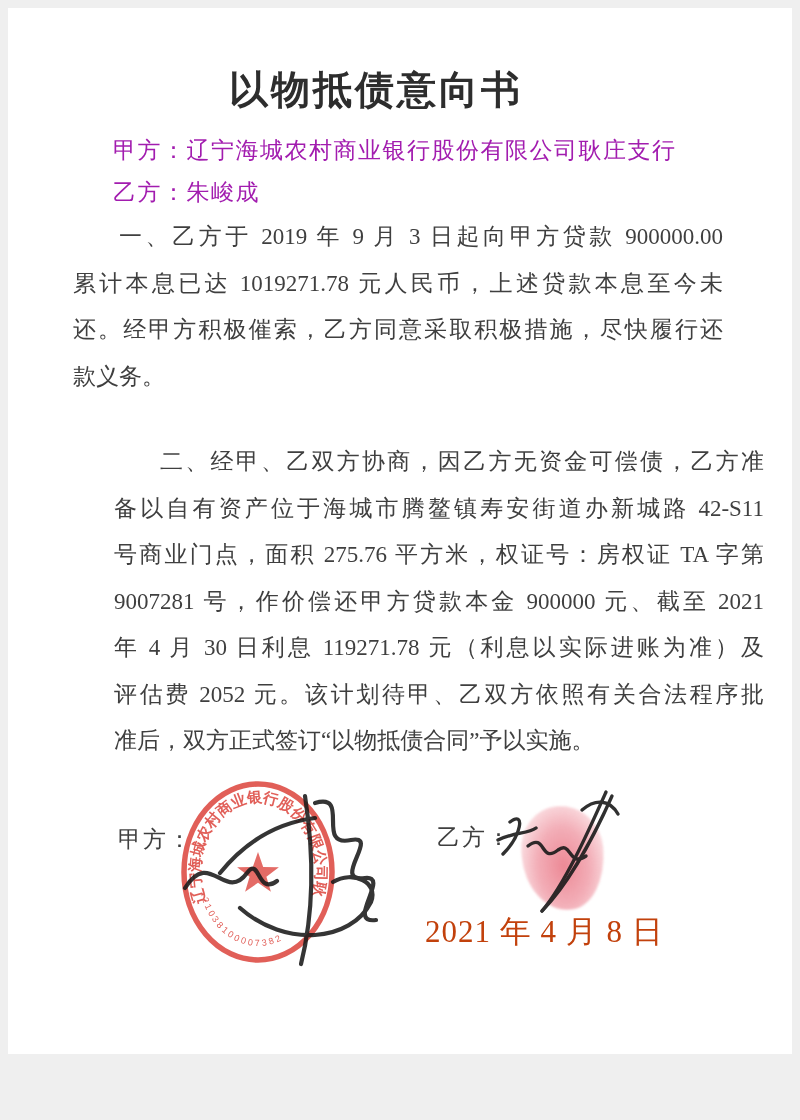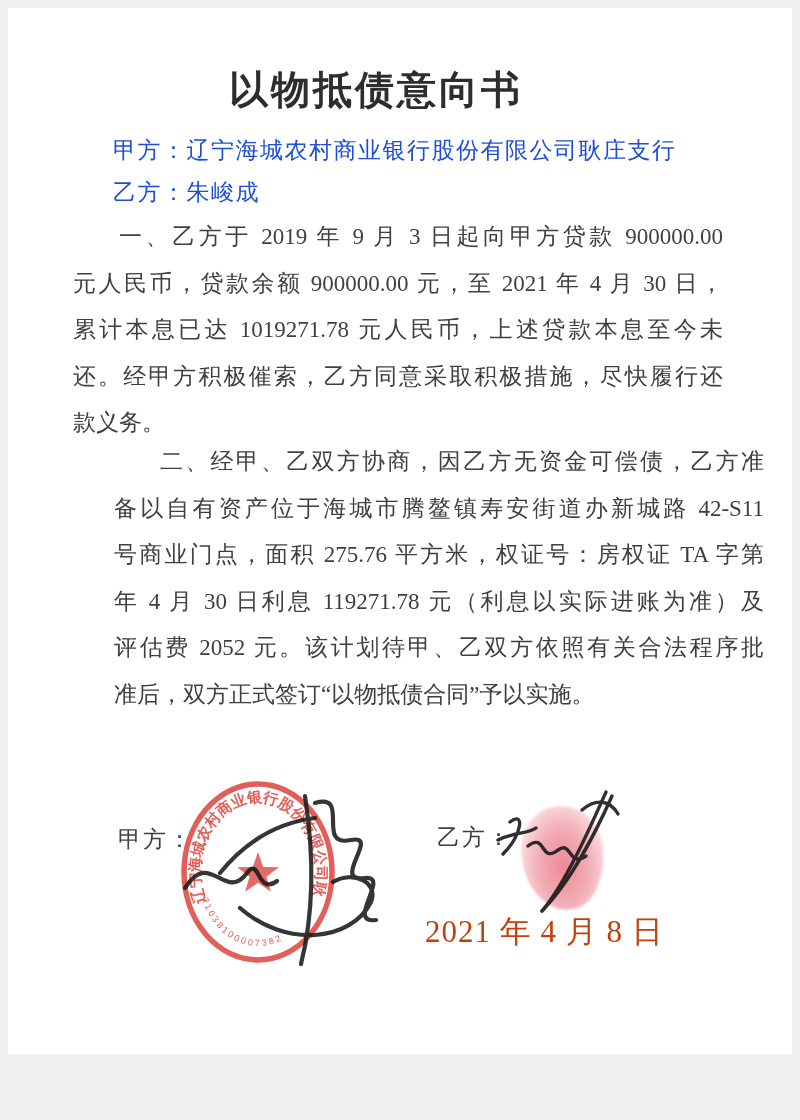--- a/index.html
+++ b/index.html
@@ -18,21 +18,21 @@
   .title {
     position:absolute; top:55px; left:65px; width:650px;
     padding-right:44px;
     text-align:center;
     font-family:"Liberation Sans", sans-serif;
     font-size:39px; font-weight:600; letter-spacing:3px;
     color:#2d2d2d;
   }
   .party-line {
     position:absolute; left:105px;
-    font-size:23px; color:#1d4ed8; letter-spacing:1.5px;
+    font-size:23px; color:#a21caf; letter-spacing:1.5px;
     white-space:nowrap;
   }
   .para {
     position:absolute; left:65px; width:650px;
     font-size:23px; line-height:46.5px; color:#3f3f3f;
   }
   .bline {
     text-align:justify; text-align-last:justify;
     text-justify:inter-character;
   }
@@ -75,30 +75,30 @@
   <div class="party-line" style="top:127px;">
     <span>甲方：</span><span>辽宁海城农村商业银行股份有限公司耿庄支行</span>
   </div>
 
   <div class="party-line" style="top:169px;">
     <span>乙方：</span><span>朱峻成</span>
   </div>
 
   <div class="para" style="top:206px;">
     <div class="bline indent">一、乙方于 2019 年 9 月 3 日起向甲方贷款 900000.00</div>
-    <div class="bline">元人民币，贷款余额 900000.00 元，至 2021 年 4 月 30 日，</div>
     <div class="bline">累计本息已达 1019271.78 元人民币，上述贷款本息至今未</div>
     <div class="bline">还。经甲方积极催索，乙方同意采取积极措施，尽快履行还</div>
     <div class="bline last">款义务。</div>
   </div>
 
   <div class="para" style="top:431px;margin-left:41px;">
     <div class="bline indent">二、经甲、乙双方协商，因乙方无资金可偿债，乙方准</div>
     <div class="bline">备以自有资产位于海城市腾鳌镇寿安街道办新城路 42-S11</div>
     <div class="bline">号商业门点，面积 275.76 平方米，权证号：房权证 TA 字第</div>
+    <div class="bline">9007281 号，作价偿还甲方贷款本金 900000 元、截至 2021</div>
     <div class="bline">年 4 月 30 日利息 119271.78 元（利息以实际进账为准）及</div>
     <div class="bline">评估费 2052 元。该计划待甲、乙双方依照有关合法程序批</div>
     <div class="bline last">准后，双方正式签订“以物抵债合同”予以实施。</div>
   </div>
 
   <div class="sig-label" style="left:110px; top:816px;">甲方：</div>
 
   <svg class="seal-svg" width="220" height="220" viewBox="0 0 220 220">
     <g opacity="0.88">
       <ellipse cx="110" cy="110" rx="74" ry="88" fill="none" stroke="#dd4942" stroke-width="5.5"></ellipse>

